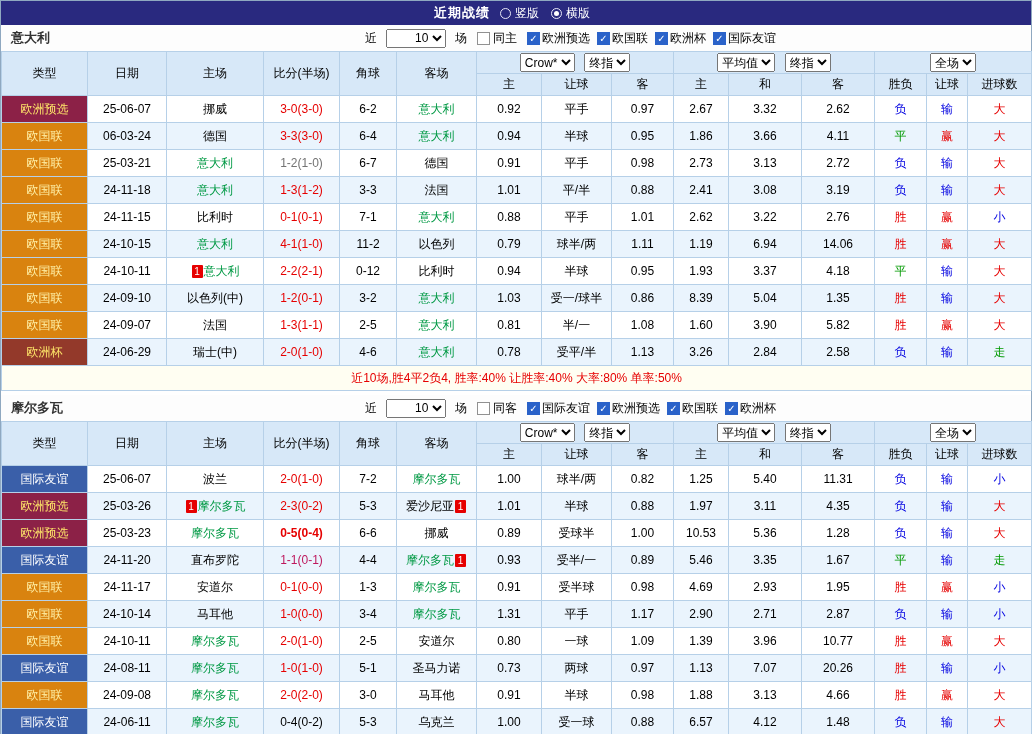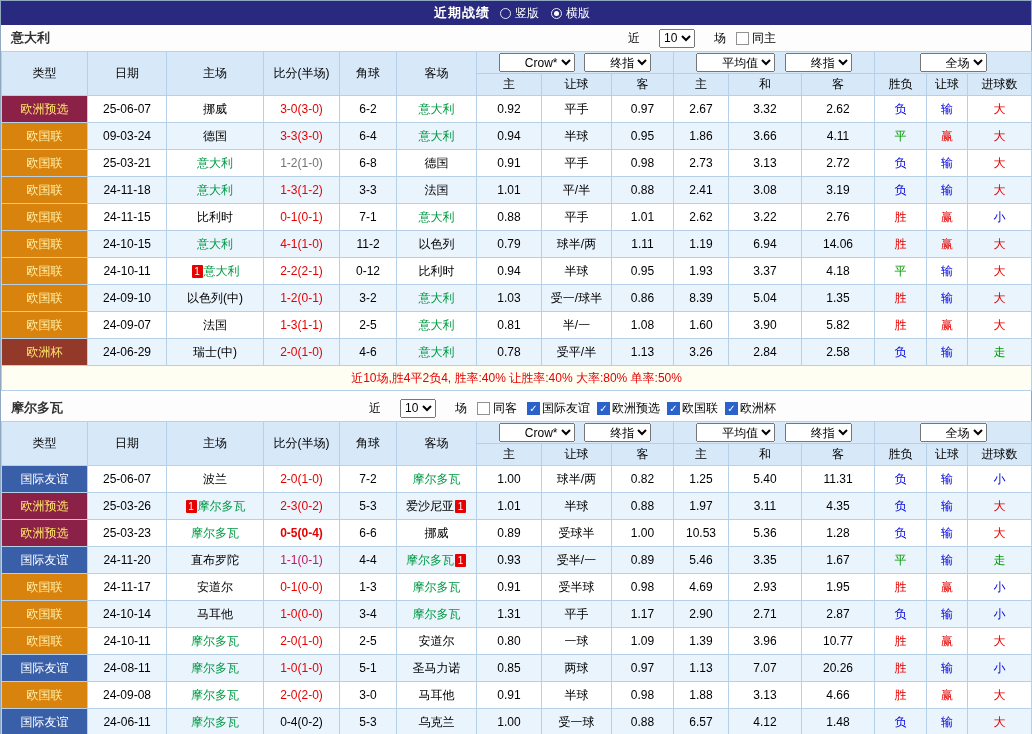--- a/index.html
+++ b/index.html
@@ -9,29 +9,29 @@
   .topbar{height:24px;background:#29297F;display:flex;align-items:center;justify-content:center;gap:10px;}
   .topbar .title{color:#FFFFFF;font-weight:bold;font-size:13px;letter-spacing:1px;}
   .radio-group{display:flex;align-items:center;gap:4px;}
   .radio{width:11px;height:11px;border:1px solid #E6E6F5;border-radius:50%;display:inline-flex;align-items:center;justify-content:center;background:transparent;box-sizing:border-box;cursor:pointer;}
   .radio.checked::after{content:"";width:5px;height:5px;border-radius:50%;background:#FFFFFF;}
   .radio-label{color:#FFFFFF;font-size:12px;margin-right:8px;cursor:pointer;}
   
   .secbar{height:26px;display:flex;align-items:center;background:#FDFDFD;}
   .team-name{font-weight:bold;color:#333;padding:0 10px;font-size:13px;}
   .filters{display:flex;align-items:center;gap:3px;margin-left:auto;margin-right:255px;white-space:nowrap;}
-  .filters select{font-size:12px;height:19px;margin:0 16px;}
+  .filters select{font-size:12px;height:19px;margin:0 6px;padding-left:24px;}
   .cb{width:13px;height:13px;display:inline-flex;align-items:center;justify-content:center;border:1px solid #919191;background:#fff;font-size:10px;line-height:1;box-sizing:border-box;margin-left:7px;cursor:pointer;color:transparent;}
   .cb.checked{background:#2A62C9;border-color:#2A62C9;color:#fff;}
   .comp-label{margin-left:2px;}
   
   table{border-collapse:collapse;table-layout:fixed;width:1030px;}
   th,td{border:1px solid #B6D0E8;text-align:center;padding:0;overflow:hidden;white-space:nowrap;}
   thead th{background:#D7E8F8;font-weight:normal;height:21px;}
-  thead th.ctrl select{font-size:12px;height:19px;margin:0 3px;padding-left:21px;}
+  thead th.ctrl select{font-size:12px;height:19px;margin:0 3px;}
   tbody td{height:26px;background:#fff;}
   tbody tr.alt td{background:#EAF4FD;}
   tfoot td{height:24px;background:#FFFEF2;font-size:12px;}
   .card{display:inline-block;background:#E60000;color:#fff;width:11px;height:13px;line-height:13px;font-size:10px;margin:0 1px;vertical-align:middle;border-radius:1px;}
   .team{cursor:pointer;}
   .score{cursor:pointer;}
   .sec2{margin-top:4px;}
 </style>
 </head>
 <body>
@@ -50,20 +50,21 @@
 
   <section>
     <div class="secbar">
       <div class="team-name">意大利</div>
       <div class="filters">
         <span>近</span>
         <select><option>10</option></select>
         <span>场</span>
         <span class="cb">✓</span>
         <span>同主</span>
+        <span class="comp-list"><span class="cb checked">✓</span><span class="comp-label">欧洲预选</span><span class="cb checked">✓</span><span class="comp-label">欧国联</span><span class="cb checked">✓</span><span class="comp-label">欧洲杯</span><span class="cb checked">✓</span><span class="comp-label">国际友谊</span></span>
       </div>
     </div>
     <table>
       <colgroup>
         <col style="width:86px">
           <col style="width:79px">
           <col style="width:97px">
         <col style="width:76px">
           <col style="width:57px">
           <col style="width:80px">
@@ -122,41 +123,41 @@
             <td class="odds-cell">0.97</td>
             <td class="odds-cell">2.67</td>
             <td class="odds-cell">3.32</td>
             <td class="odds-cell">2.62</td>
             <td class="result-cell" style="color: rgb(0, 0, 224);">负</td>
             <td class="result-cell" style="color: rgb(0, 0, 224);">输</td>
             <td class="result-cell" style="color: rgb(230, 0, 0);">大</td>
           </tr>
           <tr class="alt">
             <td class="type-cell" style="background: rgb(217, 131, 15); color: rgb(255, 241, 168);">欧国联</td>
-            <td class="date-cell">09-03-24</td>
+            <td class="date-cell">06-03-24</td>
             <td class="team-cell"><span class="team" style="color: rgb(0, 0, 0);">德国</span></td>
             <td class="score-cell score" style="color: rgb(230, 0, 0);">3-3(3-0)</td>
             <td class="corner-cell">6-4</td>
             <td class="team-cell"><span class="team" style="color: rgb(0, 153, 68);">意大利</span></td>
             <td class="odds-cell">0.94</td>
             <td class="odds-cell">半球</td>
             <td class="odds-cell">0.95</td>
             <td class="odds-cell">1.86</td>
             <td class="odds-cell">3.66</td>
             <td class="odds-cell">4.11</td>
             <td class="result-cell" style="color: rgb(0, 153, 0);">平</td>
             <td class="result-cell" style="color: rgb(230, 0, 0);">赢</td>
             <td class="result-cell" style="color: rgb(230, 0, 0);">大</td>
           </tr>
           <tr>
             <td class="type-cell" style="background: rgb(217, 131, 15); color: rgb(255, 241, 168);">欧国联</td>
             <td class="date-cell">25-03-21</td>
             <td class="team-cell"><span class="team" style="color: rgb(0, 153, 68);">意大利</span></td>
             <td class="score-cell score" style="color: #737373;">1-2(1-0)</td>
-            <td class="corner-cell">6-8</td>
+            <td class="corner-cell">6-7</td>
             <td class="team-cell"><span class="team" style="color: rgb(0, 0, 0);">德国</span></td>
             <td class="odds-cell">0.91</td>
             <td class="odds-cell">平手</td>
             <td class="odds-cell">0.98</td>
             <td class="odds-cell">2.73</td>
             <td class="odds-cell">3.13</td>
             <td class="odds-cell">2.72</td>
             <td class="result-cell" style="color: rgb(0, 0, 224);">负</td>
             <td class="result-cell" style="color: rgb(0, 0, 224);">输</td>
             <td class="result-cell" style="color: rgb(230, 0, 0);">大</td>
@@ -471,21 +472,21 @@
             <td class="result-cell" style="color: rgb(230, 0, 0);">赢</td>
             <td class="result-cell" style="color: rgb(230, 0, 0);">大</td>
           </tr>
           <tr class="alt">
             <td class="type-cell" style="background: rgb(58, 95, 169); color: rgb(255, 255, 255);">国际友谊</td>
             <td class="date-cell">24-08-11</td>
             <td class="team-cell"><span class="team" style="color: rgb(0, 153, 68);">摩尔多瓦</span></td>
             <td class="score-cell score" style="color: rgb(230, 0, 0);">1-0(1-0)</td>
             <td class="corner-cell">5-1</td>
             <td class="team-cell"><span class="team" style="color: rgb(0, 0, 0);">圣马力诺</span></td>
-            <td class="odds-cell">0.85</td>
+            <td class="odds-cell">0.73</td>
             <td class="odds-cell">两球</td>
             <td class="odds-cell">0.97</td>
             <td class="odds-cell">1.13</td>
             <td class="odds-cell">7.07</td>
             <td class="odds-cell">20.26</td>
             <td class="result-cell" style="color: rgb(230, 0, 0);">胜</td>
             <td class="result-cell" style="color: rgb(0, 0, 224);">输</td>
             <td class="result-cell" style="color: rgb(0, 0, 224);">小</td>
           </tr>
           <tr>

